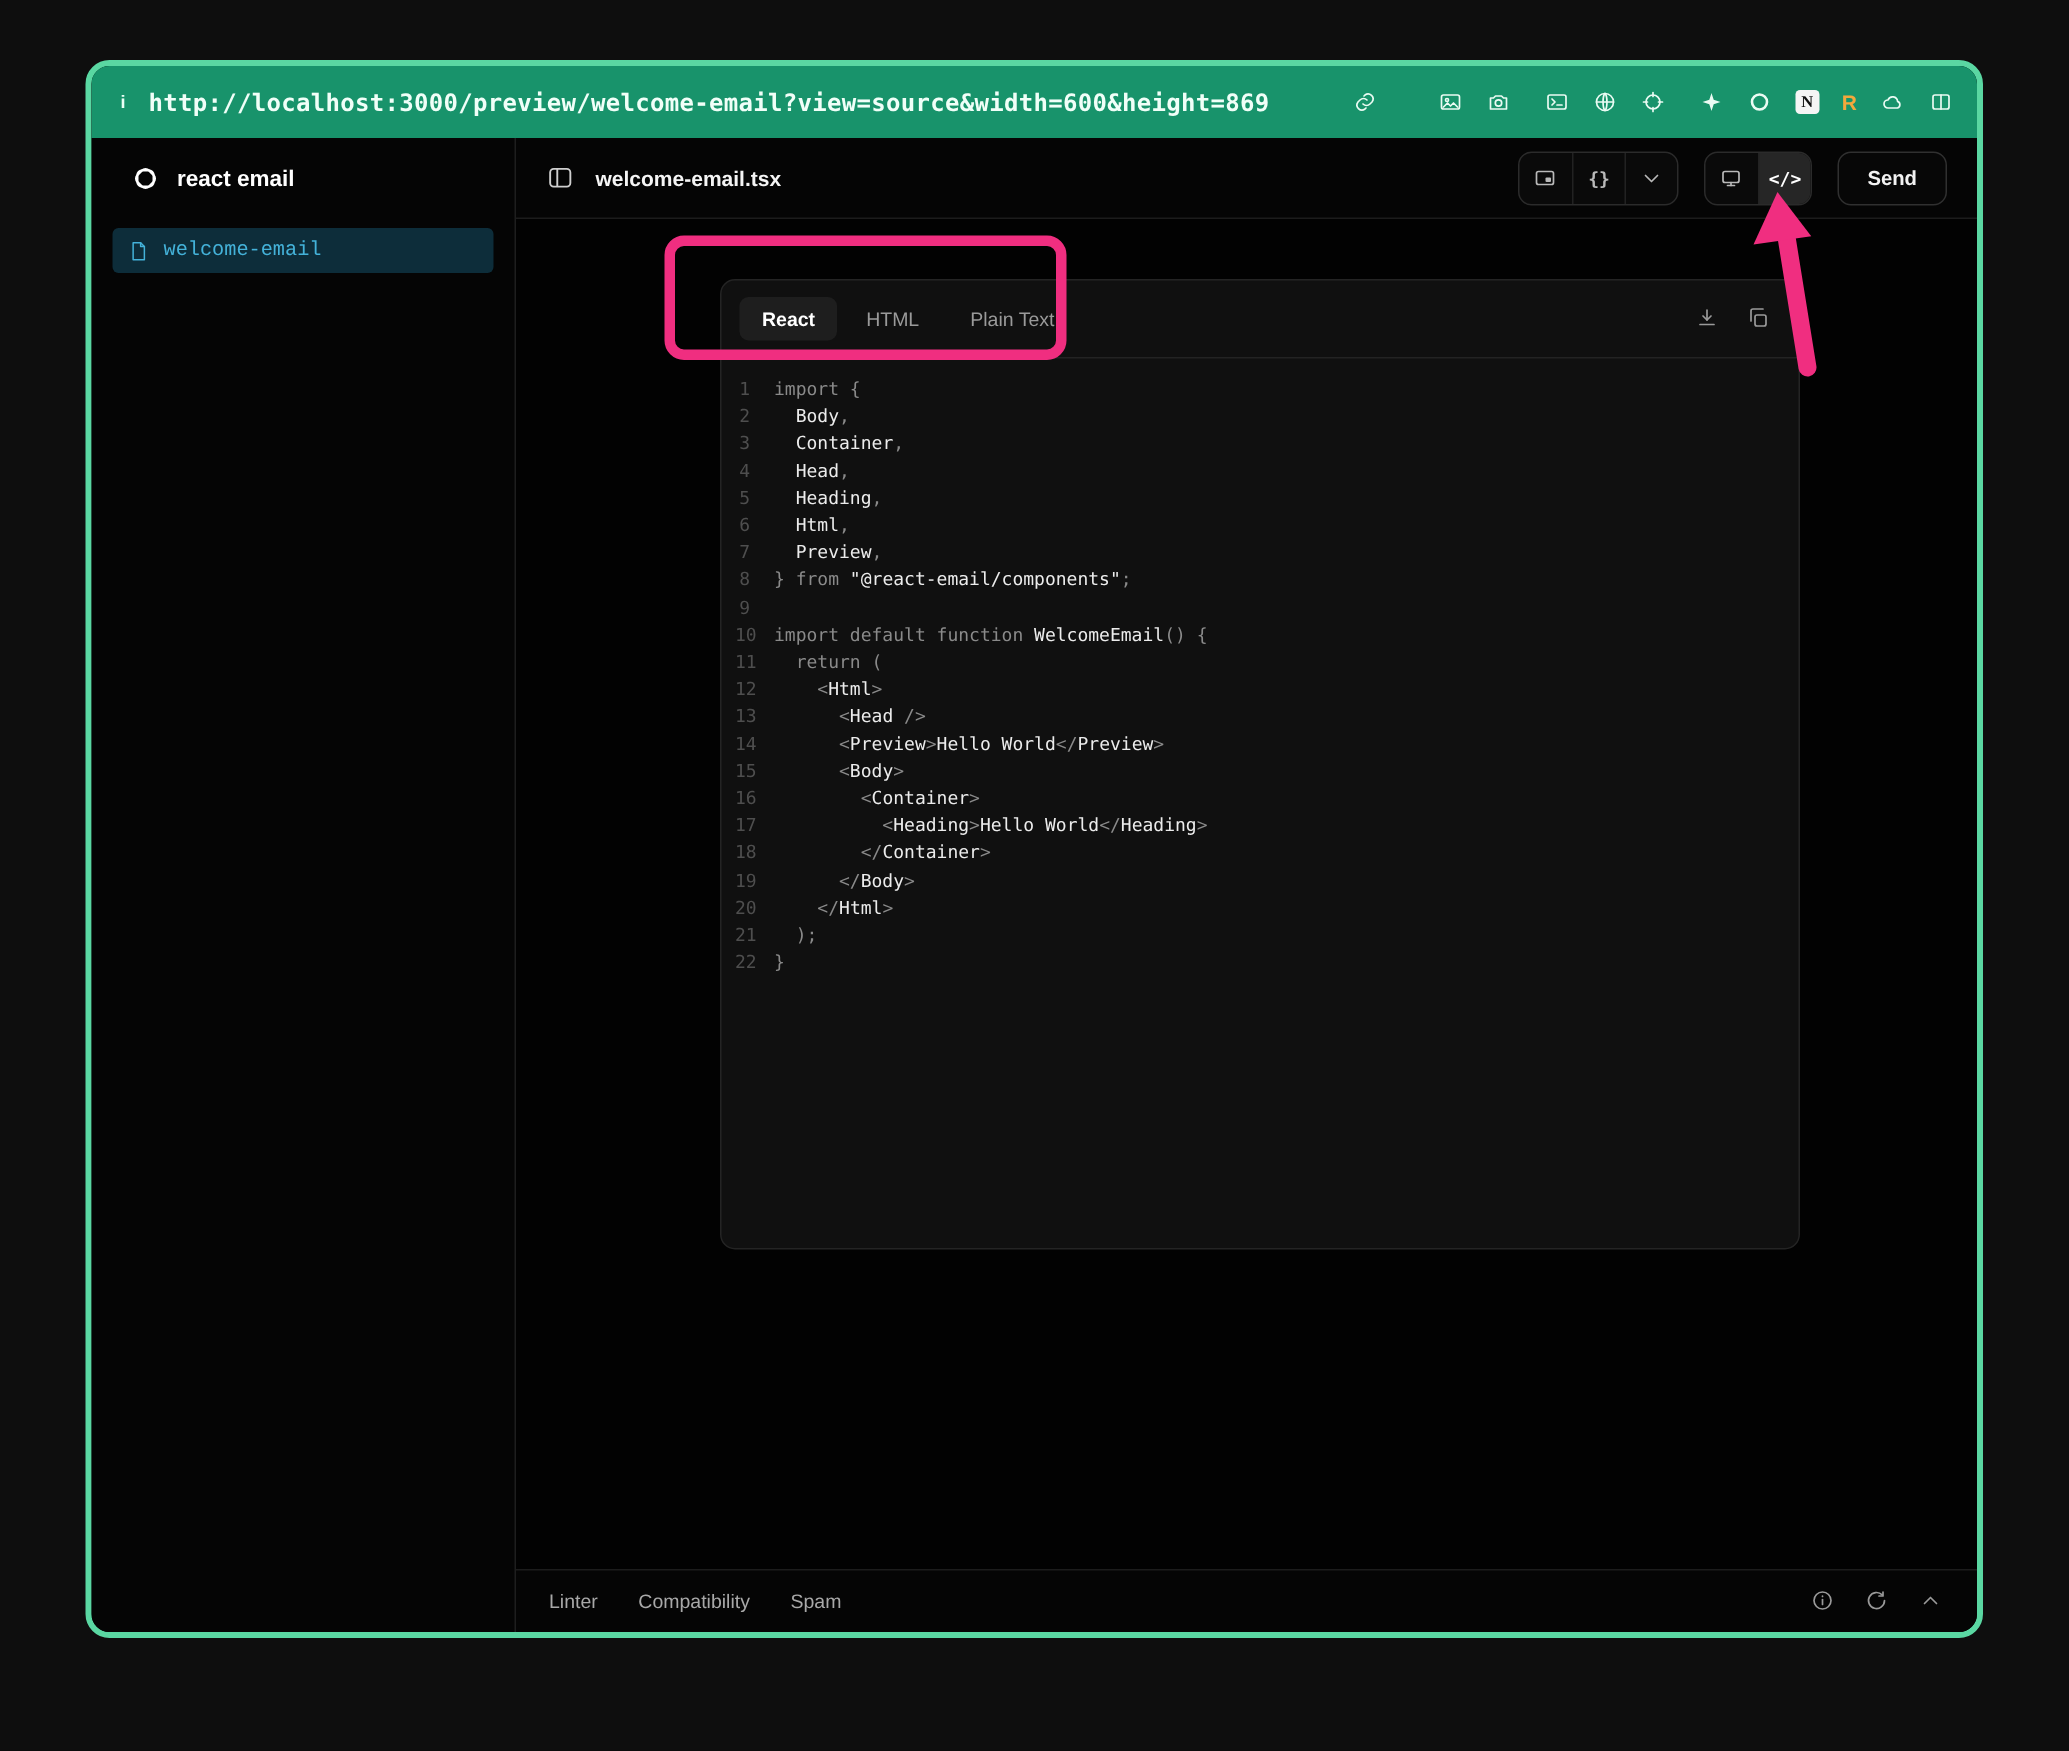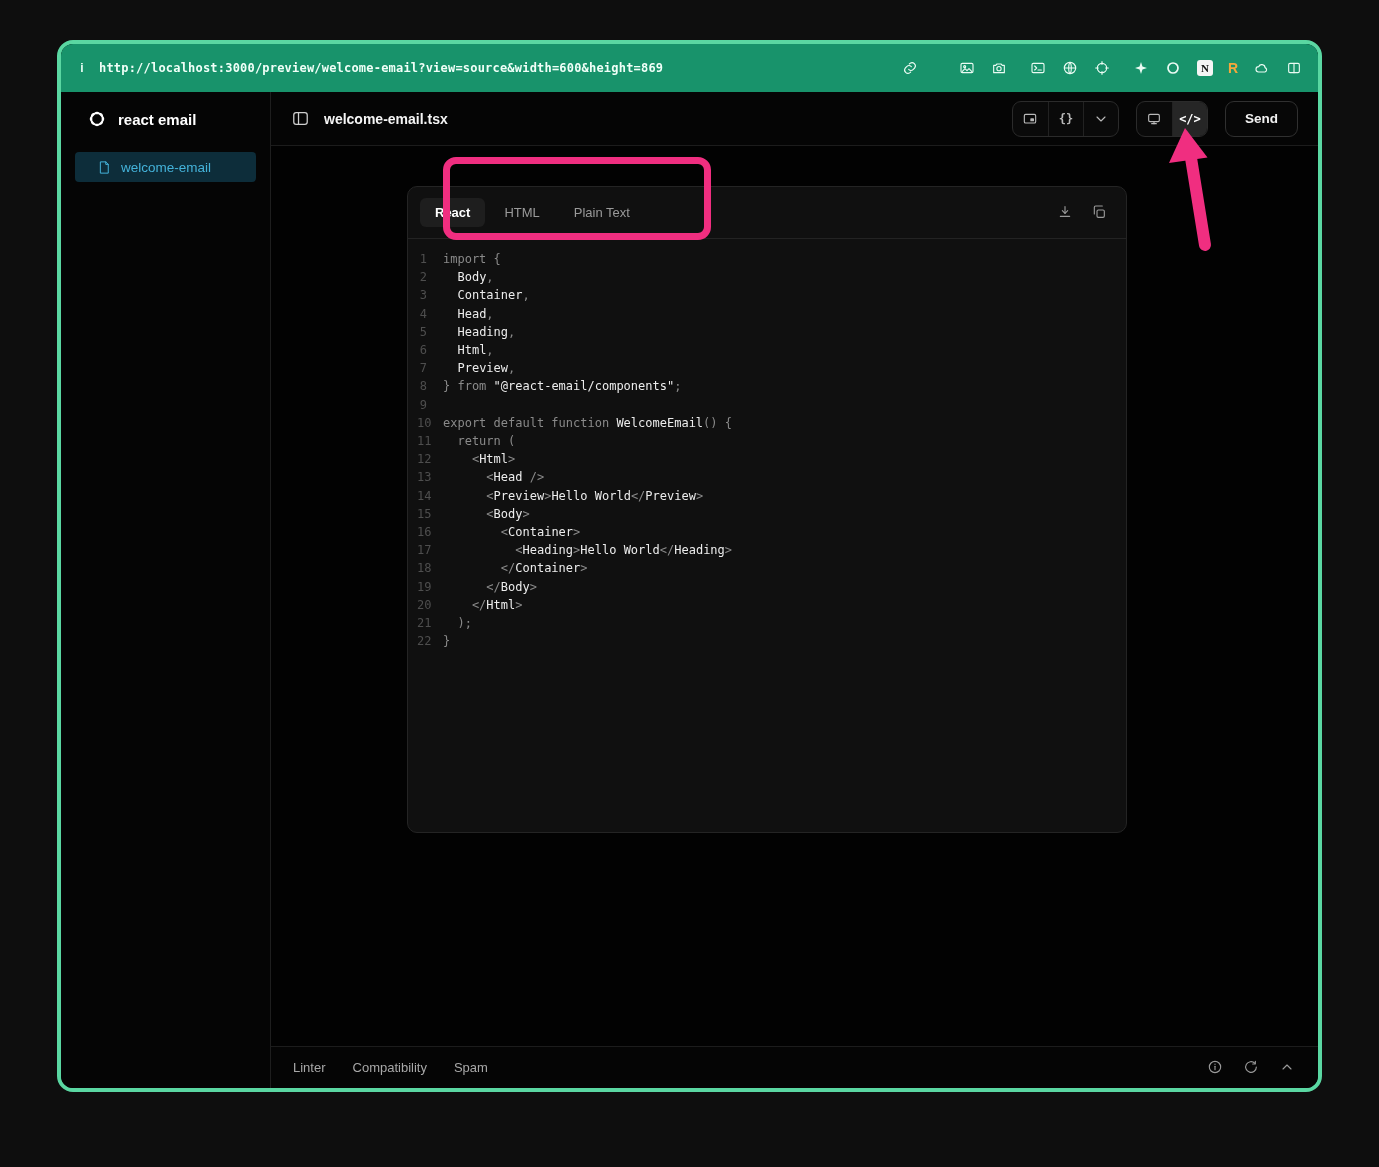--- a/index.html
+++ b/index.html
@@ -8,50 +8,50 @@
           font-family:"Liberation Sans", sans-serif; }
 
   
   .window { position:absolute; left:57px; top:40px; width:1265px; height:1052px;
             border:4px solid #5ad7a2; border-radius:16px; background:#050505; overflow:hidden; }
 
   
   .browser-bar { height:48px; background:#18936b; display:flex; align-items:center;
                  padding:0 16px; gap:12px; color:#e9fbf2; }
   .info-i { font-size:12px; font-weight:bold; color:#eafff6; width:10px; text-align:center; }
-  .url { font-family:"DejaVu Sans Mono", monospace; font-size:12px; color:#f0fff8; font-weight:600;
+  .url { font-family:"DejaVu Sans Mono", monospace; font-size:16px; color:#f0fff8; font-weight:600;
          letter-spacing:.2px; white-space:nowrap; }
   .bar-right { margin-left:auto; display:flex; align-items:center; }
   .bicon { width:17px; height:17px; display:grid; place-items:center; color:#eafbf3; cursor:default; }
   .bicon svg { width:16px; height:16px; stroke:currentColor; fill:none; stroke-width:1.7;
                stroke-linecap:round; stroke-linejoin:round; }
   .bicon.fill svg { fill:currentColor; stroke:none; }
   .gap-lg { width:40px; } .gap-md { width:22px; }
   .cluster { display:flex; gap:15px; align-items:center; }
   .badge-n { width:16px; height:16px; background:#f5f5f5; color:#111; border-radius:3px;
              font-family:"Liberation Serif", serif; font-weight:bold; font-size:11px;
              display:grid; place-items:center; }
   .badge-r { color:#f3a83c; font-weight:bold; font-size:14px; }
 
   
   .app { display:flex; height:calc(100% - 48px); background:#050505; }
 
-  .sidebar { width:210px; border-right:1px solid #1e1e1e; display:flex; flex-direction:column; flex:none; }
+  .sidebar { width:283px; border-right:1px solid #1e1e1e; display:flex; flex-direction:column; flex:none; }
   .brand { height:54px; display:flex; align-items:center; gap:11px; padding:0 26px;
            color:#fff; font-size:15px; font-weight:600; }
   .brand svg { width:20px; height:20px; stroke:#fff; fill:none; stroke-width:1.8; }
   .side-list { padding:6px 14px; display:flex; flex-direction:column; gap:4px; }
   .folder-row { height:32px; display:flex; align-items:center; gap:9px; padding:0 10px;
                 color:#d4d4d4; font-size:13.5px; border-radius:6px; }
   .folder-row svg, .file-row svg { width:15px; height:15px; stroke:currentColor; fill:none;
                 stroke-width:1.6; stroke-linecap:round; stroke-linejoin:round; flex:none; }
   .folder-row .chev { margin-left:auto; color:#8a8a8a; }
   .folder-row .chev svg { width:13px; height:13px; }
-  .file-row { height:30px; display:flex; align-items:center; gap:9px; padding:0 22px;
-              border-radius:4px; background:#0d2d3a; color:#44b2d9; font-size:13.5px; font-weight:500; }
+  .file-row { height:30px; display:flex; align-items:center; gap:9px; padding:0 10px;
+              border-radius:4px; background:#0d2d3a; color:#44b2d9; font-size:13.5px; font-weight:500;font-family:Liberation Mono, monospace; }
 
   .main { flex:1; display:flex; flex-direction:column; min-width:0; }
   .main-header { height:54px; border-bottom:1px solid #1c1c1c; display:flex; align-items:center;
                  padding:0 20px; gap:13px; }
   .panel-toggle { color:#cfcfcf; width:20px; height:20px; }
   .panel-toggle svg { width:19px; height:19px; stroke:currentColor; fill:none; stroke-width:1.6; }
   .doc-title { color:#f5f5f5; font-size:14px; font-weight:600; }
   .controls { margin-left:auto; display:flex; align-items:center; gap:17px; }
   .seg { display:flex; border:1px solid #2b2b2b; border-radius:9px; background:#0a0a0a; overflow:hidden; }
   .ibtn { width:35px; height:34px; display:grid; place-items:center; color:#b9b9b9; cursor:pointer; }
@@ -302,21 +302,21 @@
                 <div class="code-line">
                   <span class="ln">8</span>
                   <span class="lc"><span class="tok-d">} from </span><span class="tok-b">"@react-email/components"</span><span class="tok-d">;</span></span>
                 </div>
                 <div class="code-line">
                   <span class="ln">9</span>
                   <span class="lc"></span>
                 </div>
                 <div class="code-line">
                   <span class="ln">10</span>
-                  <span class="lc"><span class="tok-d">export default function </span><span class="tok-b">WelcomeEmail</span><span class="tok-d">() {</span></span>
+                  <span class="lc"><span class="tok-d">import default function </span><span class="tok-b">WelcomeEmail</span><span class="tok-d">() {</span></span>
                 </div>
                 <div class="code-line">
                   <span class="ln">11</span>
                   <span class="lc"><span class="tok-d">  return (</span></span>
                 </div>
                 <div class="code-line">
                   <span class="ln">12</span>
                   <span class="lc"><span class="tok-d">    &lt;</span><span class="tok-b">Html</span><span class="tok-d">&gt;</span></span>
                 </div>
                 <div class="code-line">

